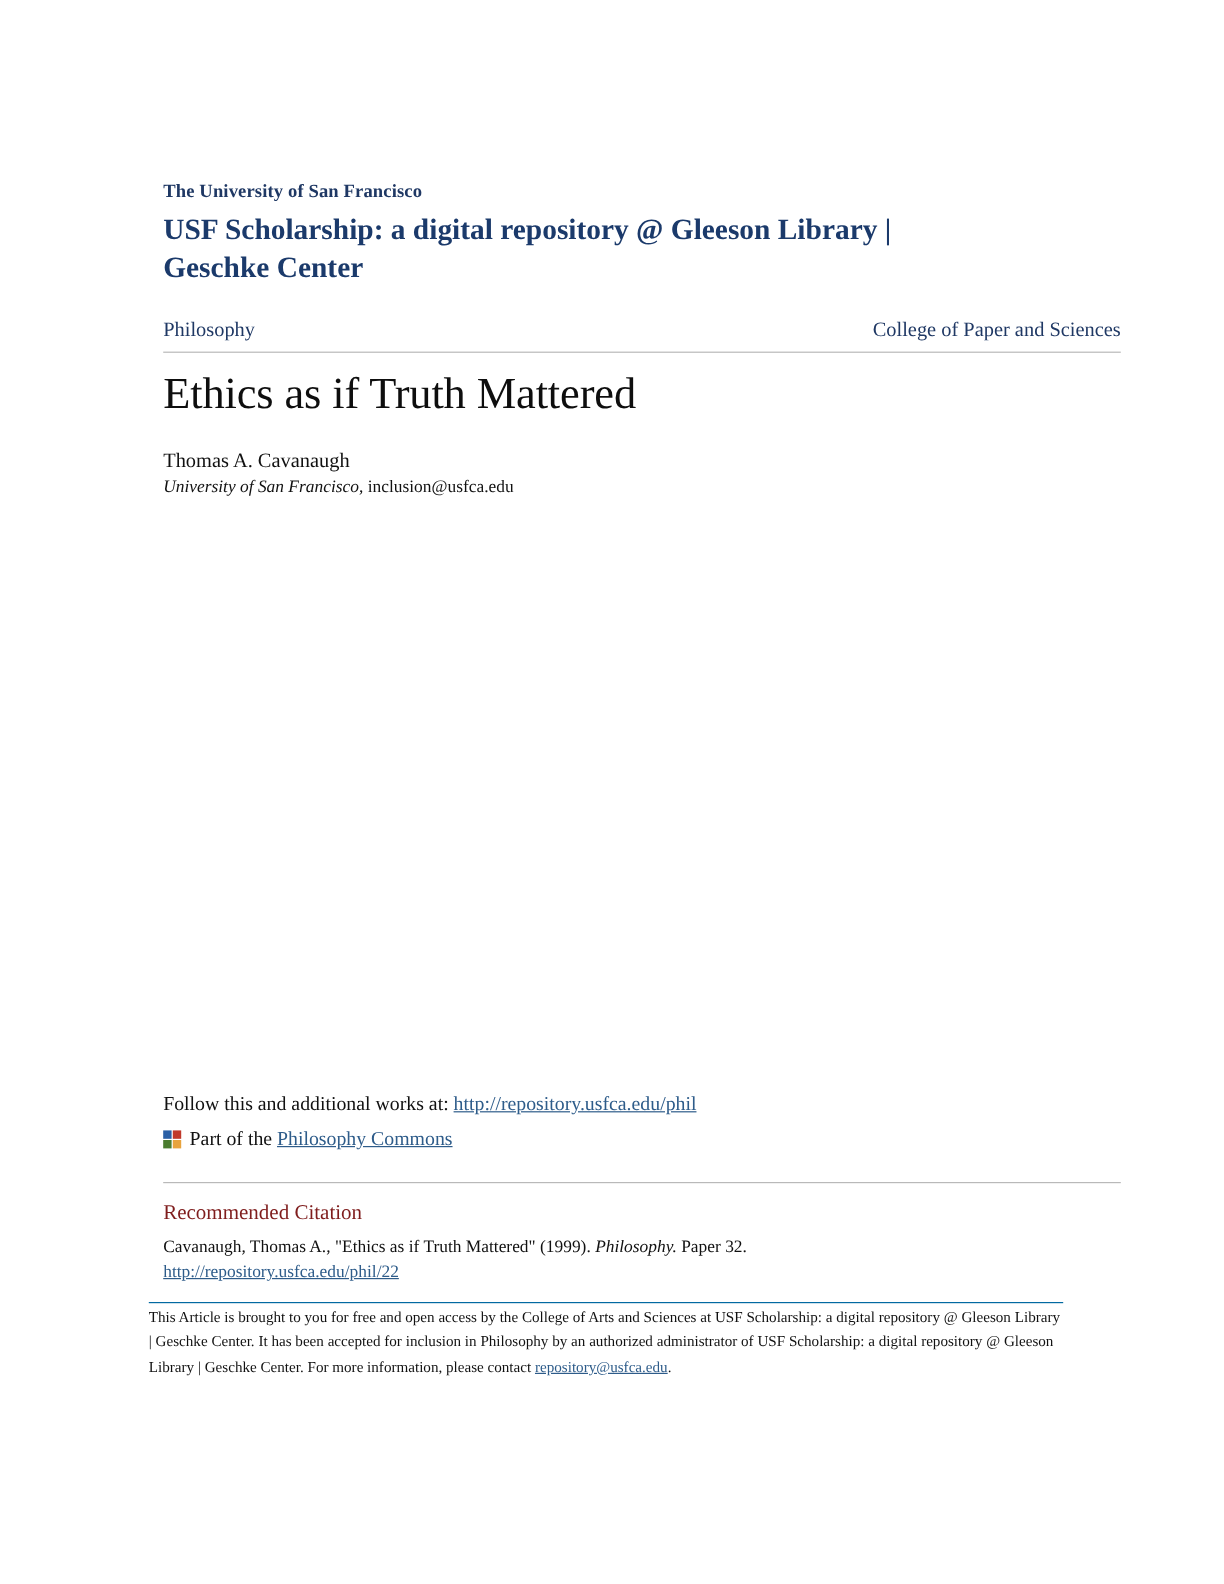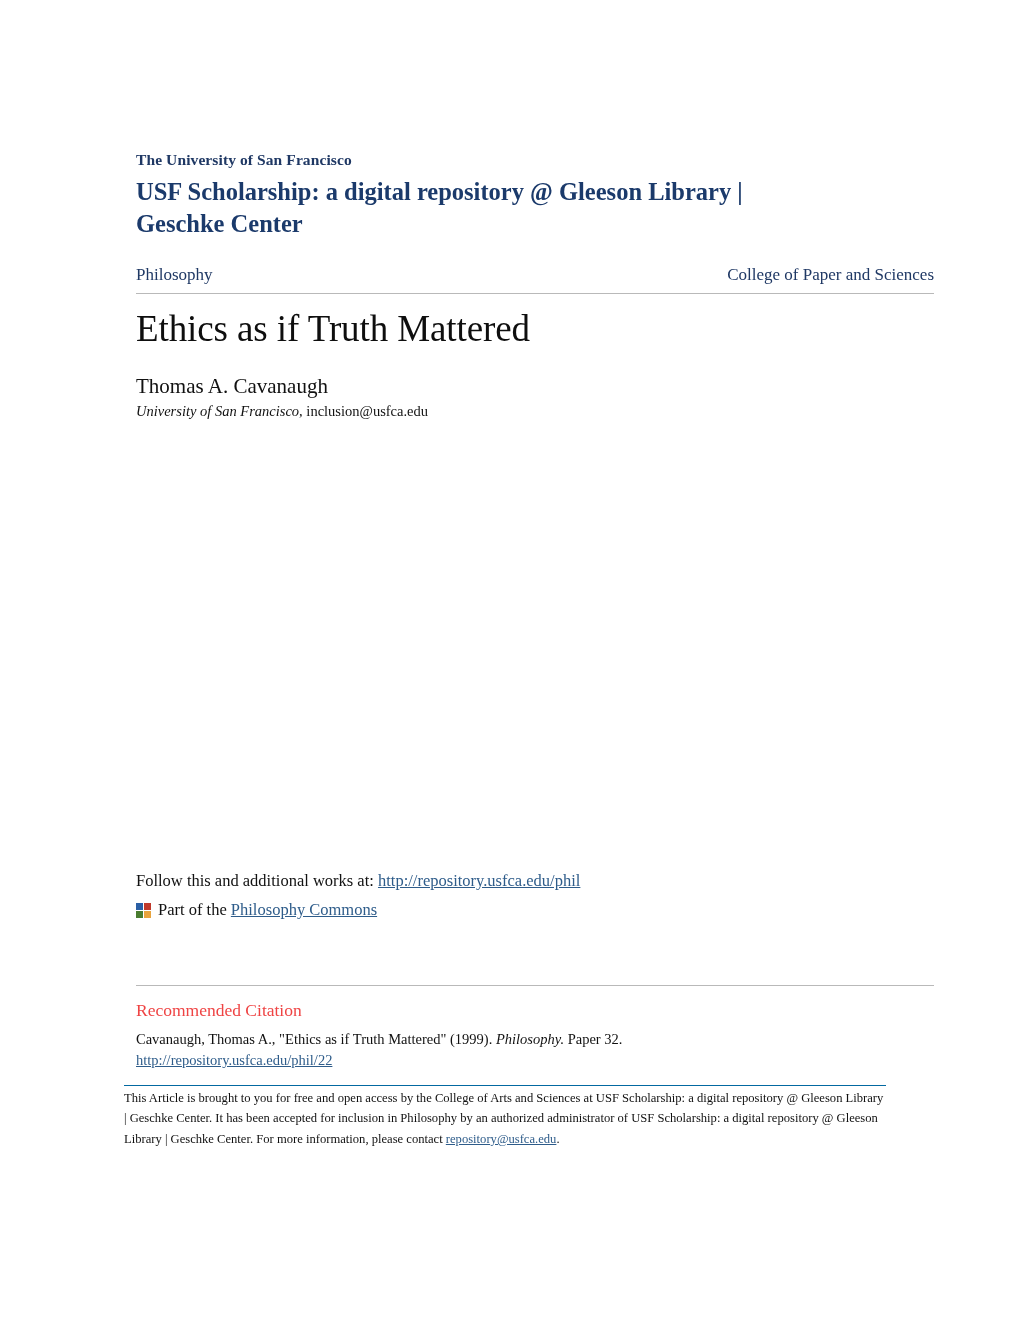--- a/index.html
+++ b/index.html
@@ -78,37 +78,37 @@
   .doc-title {
     margin-top: 14px;
     font-size: 37px;
     font-weight: normal;
     color: #0e0e0e;
     line-height: 1.12;
     letter-spacing: -0.1px;
   }
   .author {
     margin-top: 16px;
-    font-size: 21px;
+    font-size: 17px;
     color: #111111;
   }
   .affiliation {
     margin-top: 4px;
     font-size: 14.5px;
     color: #111111;
   }
   .affiliation .inst {
     font-style: italic;
   }
 
   
   .follow-block {
     position: absolute;
     left: 136px;
-    top: 871px;
+    top: 910px;
     width: 798px;
   }
   .follow-line {
     font-size: 16.5px;
     color: #111111;
   }
   .follow-line a {
     color: #2e5c8a;
     text-decoration: underline;
   }
@@ -144,21 +144,21 @@
   .citation-block {
     position: absolute;
     left: 136px;
     top: 985px;
     width: 798px;
     padding-top: 14px;
     border-top: 1px solid #b9b9b9;
   }
   .citation-head {
     font-size: 17.5px;
-    color: #ef4444;
+    color: #7f1d1d;
   }
   .citation-body {
     margin-top: 8px;
     font-size: 14.5px;
     color: #111111;
     line-height: 1.45;
   }
   .citation-body .it {
     font-style: italic;
   }

